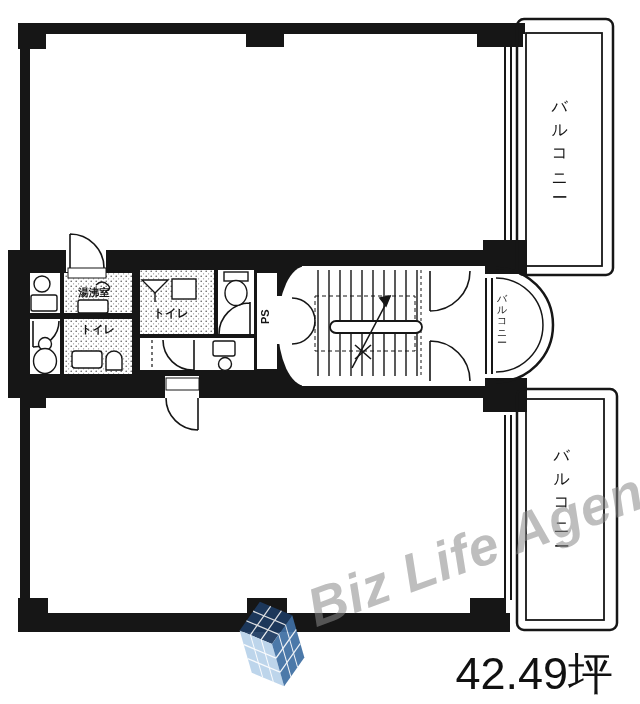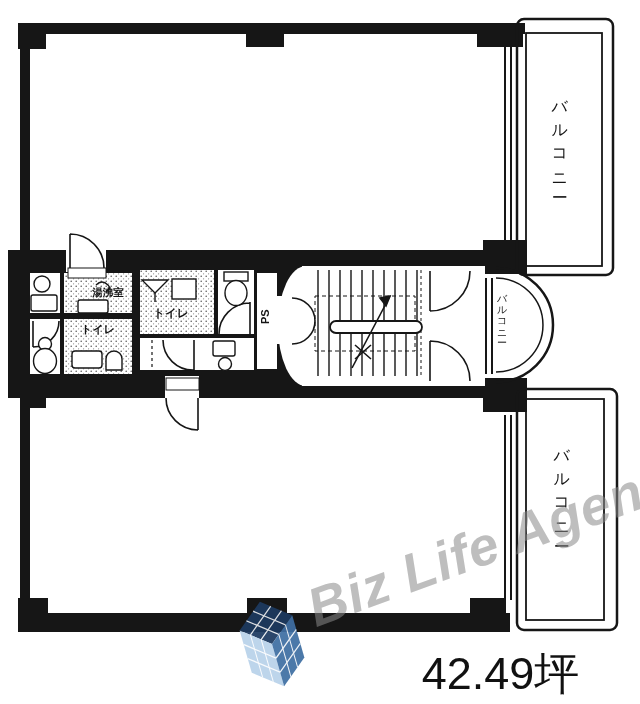--- a/index.html
+++ b/index.html
@@ -2,29 +2,29 @@
 <html><head>
 <meta charset="utf-8">
 <style>
   html,body{margin:0;padding:0;background:#ffffff;}
   #stage{position:relative;width:640px;height:704px;background:#ffffff;overflow:hidden;
          font-family:"Liberation Sans",sans-serif;}
   #plan-svg{position:absolute;left:0;top:0;z-index:1;}
   .lbl{position:absolute;z-index:4;color:#151515;line-height:1.05;}
   .lbl-h{white-space:nowrap;text-align:center;}
   .lbl-v{writing-mode:vertical-rl;text-orientation:mixed;}
-  #kitchenette-label{left:80px;top:287px;width:56px;font-size:10.5px;font-weight:bold;letter-spacing:0;}
+  #kitchenette-label{left:66px;top:287px;width:56px;font-size:10.5px;font-weight:bold;letter-spacing:0;}
   #toilet-left-label{left:70px;top:324px;width:56px;font-size:11px;font-weight:bold;}
   #toilet-right-label{left:145px;top:307px;width:52px;font-size:11.5px;font-weight:bold;}
   #ps-label{left:252px;top:311px;width:28px;font-size:11px;font-weight:bold;text-align:center;
             transform:rotate(-90deg);}
   #balcony-top-label{left:551px;top:88px;height:170px;font-size:16px;letter-spacing:7px;}
   #balcony-mid-label{left:496px;top:287px;height:86px;font-size:10px;letter-spacing:1px;}
   #balcony-bottom-label{left:553px;top:437px;height:176px;font-size:16px;letter-spacing:7px;}
-  #area-label{left:388px;top:650px;width:225px;font-size:45px;text-align:center;color:#111;z-index:6;}
+  #area-label{left:388px;top:650px;width:225px;font-size:45px;text-align:right;color:#111;z-index:6;}
   #watermark-text{left:300px;top:583px;font-size:54px;font-weight:bold;font-style:italic;
             color:#8a8a8a;opacity:0.55;white-space:nowrap;letter-spacing:1px;
             transform:rotate(-20deg);transform-origin:0 0;z-index:5;}
 </style>
 </head>
 <body>
 
 <div id="stage">
 
 <svg id="plan-svg" width="640" height="704" viewBox="0 0 640 704" xmlns="http://www.w3.org/2000/svg">

